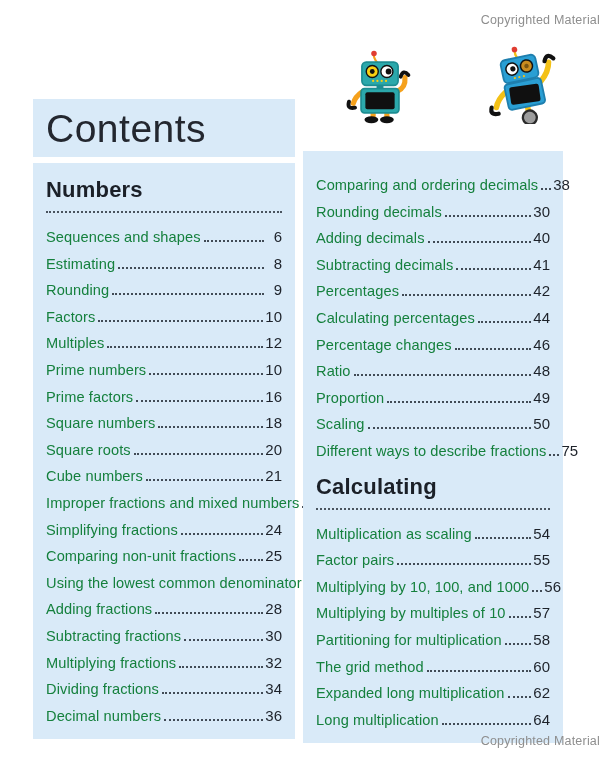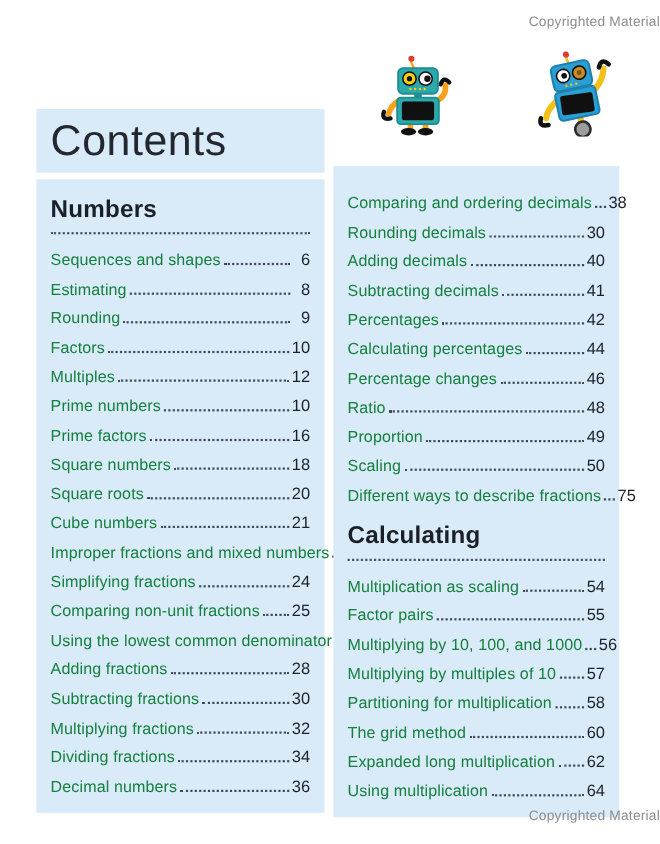--- a/index.html
+++ b/index.html
@@ -375,21 +375,21 @@
             <span class="toc-page">60</span>
           </div>
 
           <div class="toc-row">
             <span class="toc-label">Expanded long multiplication</span>
             <span class="toc-leader"></span>
             <span class="toc-page">62</span>
           </div>
 
           <div class="toc-row">
-            <span class="toc-label">Using multiplication</span>
+            <span class="toc-label">Long multiplication</span>
             <span class="toc-leader"></span>
             <span class="toc-page">64</span>
           </div>
         </div>
     </div>
   </div>
 
   <div class="copyright bottom">Copyrighted Material</div>
 </div>
 

